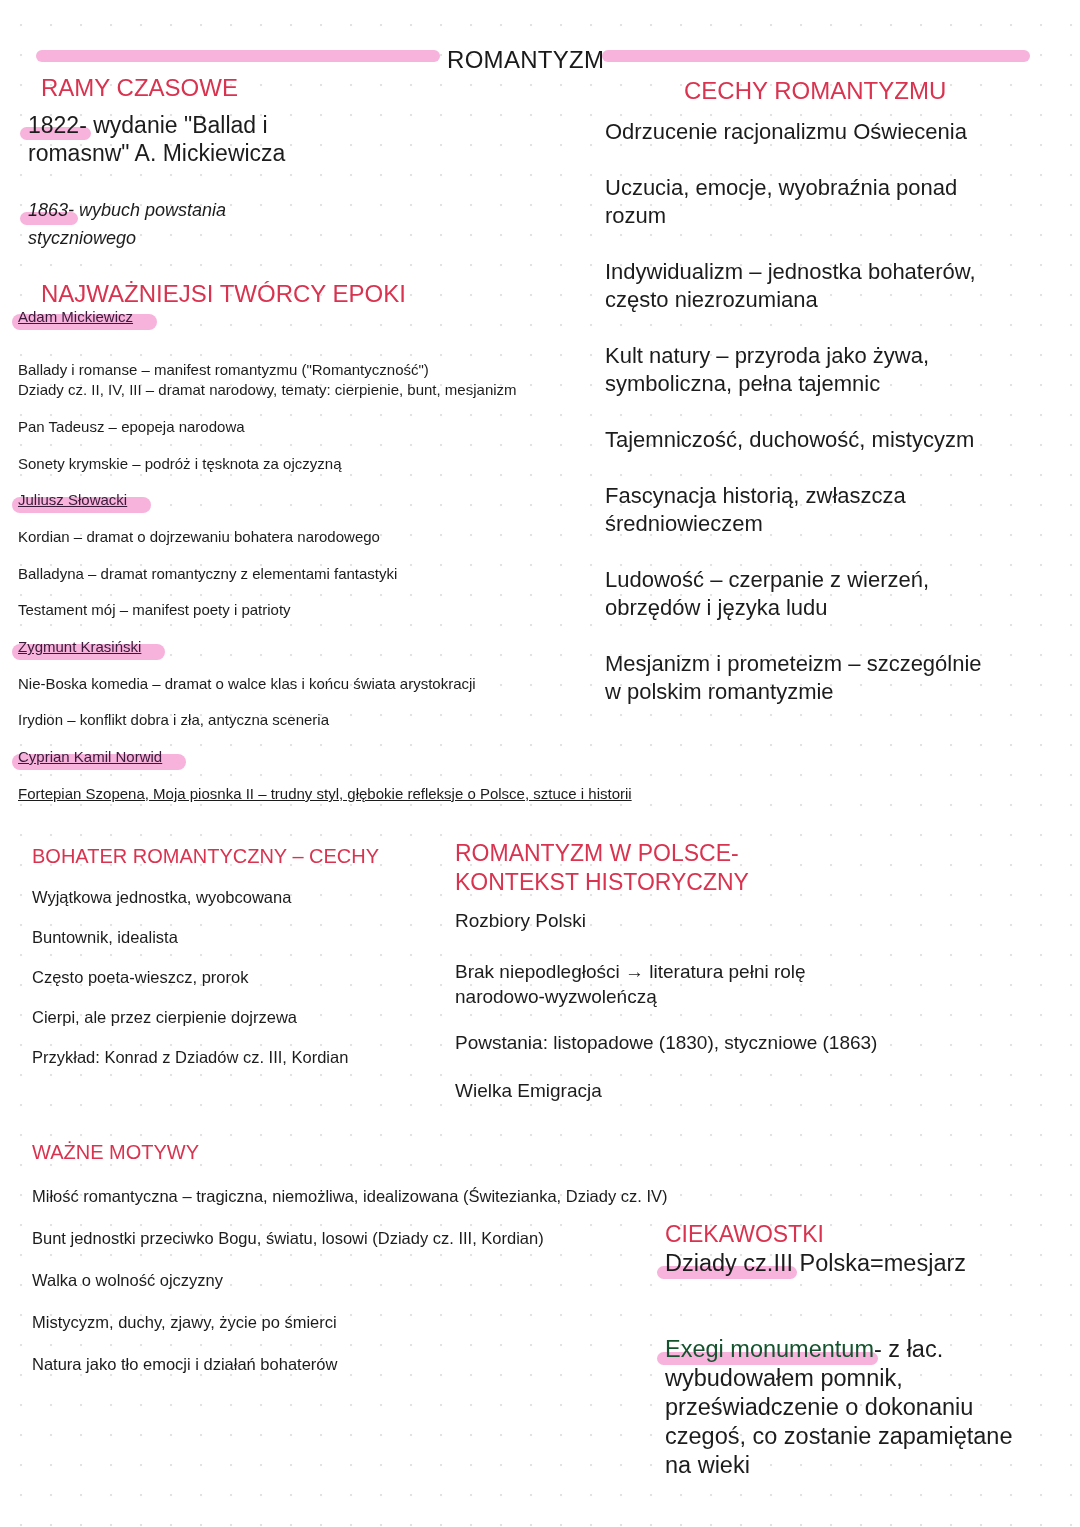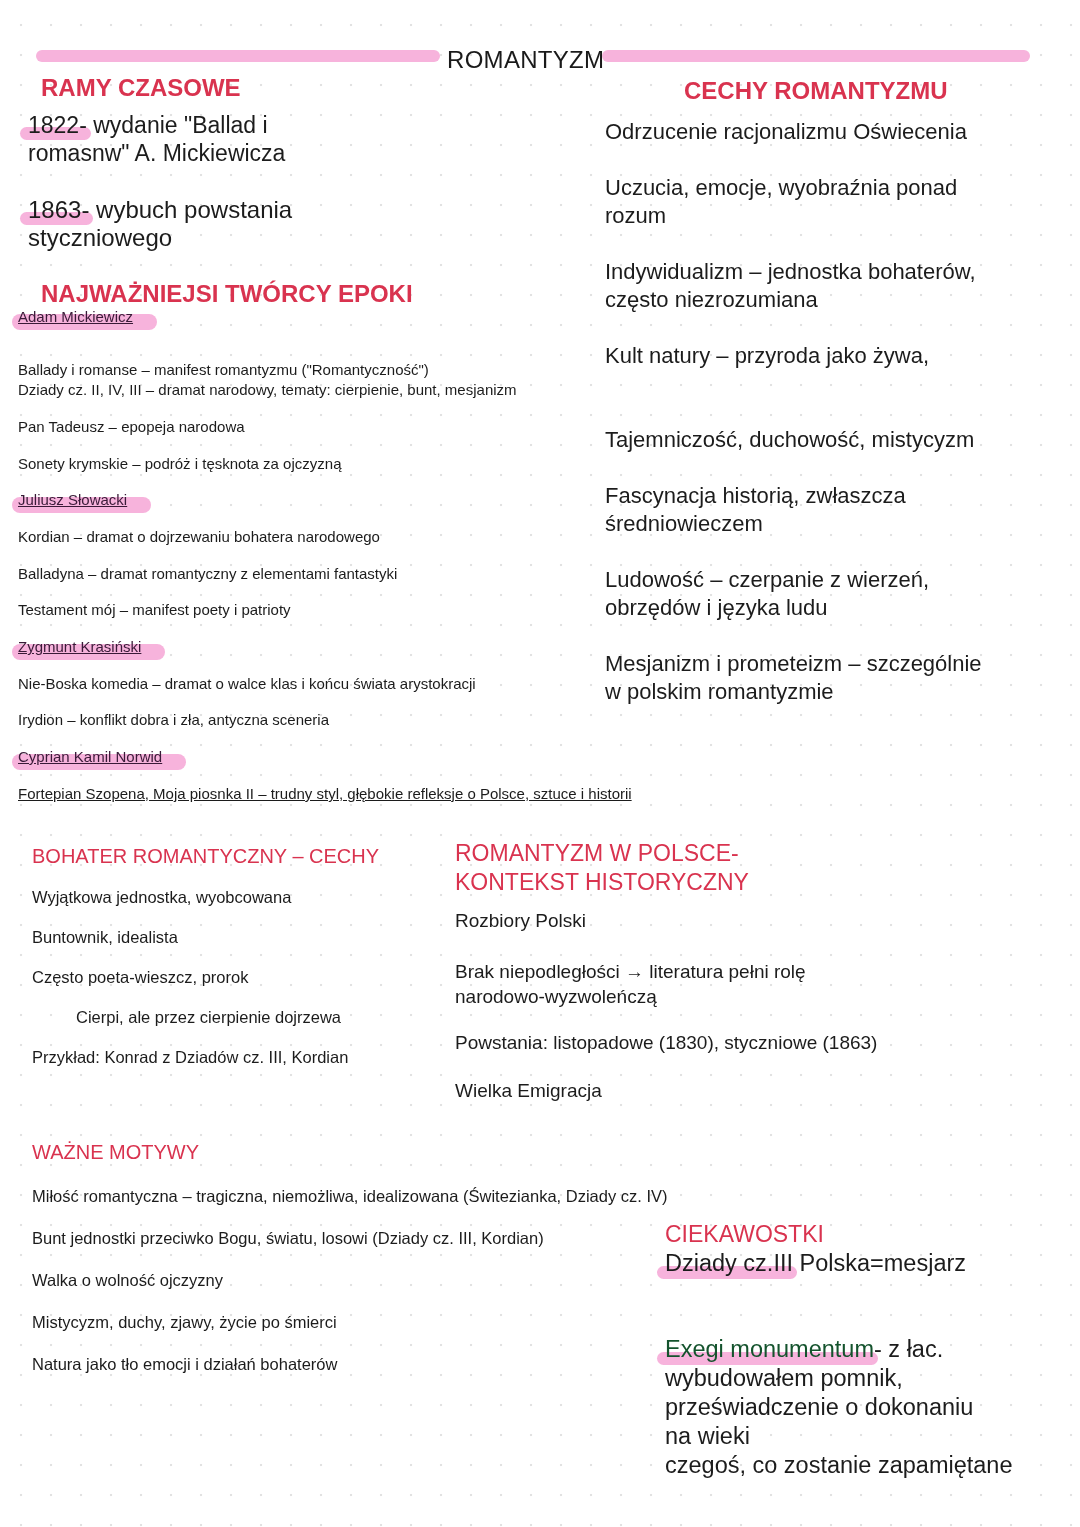--- a/index.html
+++ b/index.html
@@ -9,21 +9,21 @@
     background-image: radial-gradient(circle, #e2e2e2 1.2px, transparent 1.6px);
     background-size: 30px 30px;
     background-position: 6px 10px;
     font-family: "Liberation Sans", "DejaVu Sans", sans-serif;
     color: #1c1c1c;
   }
   .abs { position: absolute; }
   .hl-bar { position: absolute; height: 12px; border-radius: 6px; background: #f7b3dc; }
   .title { font-size: 24px; color: #1a1a1a; letter-spacing: 0.3px; }
   .red { color: #d9334f; }
-  .h-big { font-size: 24px; font-weight: bold; }
+  .h-big { font-size: 24px; }
   .h-mid { font-size: 22px; }
   .h-sm { font-size: 20px; }
   .big { font-size: 22px; line-height: 28px; }
   .small { font-size: 15px; line-height: 18px; }
   .med { font-size: 16.5px; line-height: 20px; text-align: right; }
   .blk { position: absolute; }
   .mark {
     position: relative; display: inline-block;
   }
   .mark::before {
@@ -43,21 +43,21 @@
 
 <div class="hl-bar" style="left:36px; top:50px; width:404px;"></div>
 <div class="abs title" style="left:447px; top:46px;">ROMANTYZM</div>
 <div class="hl-bar" style="left:602px; top:50px; width:428px;"></div>
 
 <div class="abs red h-big" style="left:41px; top:74px;">RAMY CZASOWE</div>
 <div class="blk big" style="left:28px; top:111px; font-size:23px; line-height:28px;">
   <div><span class="mark">1822-</span><span> wydanie "Ballad i</span></div>
   <div>romasnw" A. Mickiewicza</div>
 </div>
-<div class="blk big" style="left:28px; top:196px; font-size:24px; line-height:28px;">
+<div class="blk big" style="left:28px; top:196px; font-size:18px; line-height:28px;font-style:italic;">
   <div><span class="mark">1863-</span><span> wybuch powstania</span></div>
   <div>styczniowego</div>
 </div>
 
 <div class="abs red h-big" style="left:41px; top:280px;">NAJWAŻNIEJSI TWÓRCY EPOKI</div>
 
 <div class="author-wrap small" style="top:308px;"><span class="author">Adam Mickiewicz</span></div>
 <div class="abs small" style="left:18px; top:345px;margin-top:16px;">Ballady i romanse – manifest romantyzmu ("Romantyczność")</div>
 <div class="abs small" style="left:18px; top:381px;">Dziady cz. II, IV, III – dramat narodowy, tematy: cierpienie, bunt, mesjanizm</div>
 <div class="abs small" style="left:18px; top:418px;">Pan Tadeusz – epopeja narodowa</div>
@@ -82,20 +82,21 @@
 <div class="blk big" style="left:605px; top:174px;">
     <div>Uczucia, emocje, wyobraźnia ponad</div>
     <div>rozum</div>
   </div>
 <div class="blk big" style="left:605px; top:258px;">
     <div>Indywidualizm – jednostka bohaterów,</div>
     <div>często niezrozumiana</div>
   </div>
 <div class="blk big" style="left:605px; top:342px;">
     <div>Kult natury – przyroda jako żywa,</div>
+    <div>symboliczna, pełna tajemnic</div>
   </div>
 <div class="blk big" style="left:605px; top:426px;">
     <div>Tajemniczość, duchowość, mistycyzm</div>
   </div>
 <div class="blk big" style="left:605px; top:482px;">
     <div>Fascynacja historią, zwłaszcza</div>
     <div>średniowieczem</div>
   </div>
 <div class="blk big" style="left:605px; top:566px;">
     <div>Ludowość – czerpanie z wierzeń,</div>
@@ -103,21 +104,21 @@
   </div>
 <div class="blk big" style="left:605px; top:650px;">
     <div>Mesjanizm i prometeizm – szczególnie</div>
     <div>w polskim romantyzmie</div>
   </div>
 
 <div class="abs red h-sm" style="left:32px; top:845px;">BOHATER ROMANTYCZNY – CECHY</div>
 <div class="abs med" style="left:32px; top:887px;">Wyjątkowa jednostka, wyobcowana</div>
 <div class="abs med" style="left:32px; top:927px;">Buntownik, idealista</div>
 <div class="abs med" style="left:32px; top:967px;">Często poeta-wieszcz, prorok</div>
-<div class="abs med" style="left:32px; top:1007px;margin-left:44px;">Cierpi, ale przez cierpienie dojrzewa</div>
+<div class="abs med" style="left:32px; top:1007px;">Cierpi, ale przez cierpienie dojrzewa</div>
 <div class="abs med" style="left:32px; top:1047px;">Przykład: Konrad z Dziadów cz. III, Kordian</div>
 
 <div class="abs red h-mid" style="left:455px; top:839px; line-height:29px; font-size:23px;">
   <div>ROMANTYZM W POLSCE-</div>
   <div>KONTEKST HISTORYCZNY</div>
 </div>
 <div class="blk" style="left:455px; top:908px; font-size:19px; line-height:25px;">
     <div>Rozbiory Polski</div>
   </div>
 <div class="blk" style="left:455px; top:959px; font-size:19px; line-height:25px;">
@@ -139,15 +140,15 @@
 <div class="abs med" style="left:32px; top:1354px;">Natura jako tło emocji i działań bohaterów</div>
 
 <div class="abs red h-mid" style="left:665px; top:1221px; font-size:23px;">CIEKAWOSTKI</div>
 <div class="blk z1" style="left:665px; top:1249px; font-size:23.5px; line-height:29px;">
   <div><span class="mark">Dziady cz.III</span><span> Polska=mesjarz</span></div>
 </div>
 <div class="blk z1" style="left:665px; top:1335px; font-size:23.5px; line-height:29px;">
   <div><span class="mark" style="color:#14532d;">Exegi monumentum</span><span>- z łac.</span></div>
   <div>wybudowałem pomnik,</div>
   <div>przeświadczenie o dokonaniu</div>
+  <div>czegoś, co zostanie zapamiętane</div>
   <div>na wieki</div>
-  <div>czegoś, co zostanie zapamiętane</div>
 </div>
 
 </body></html>

